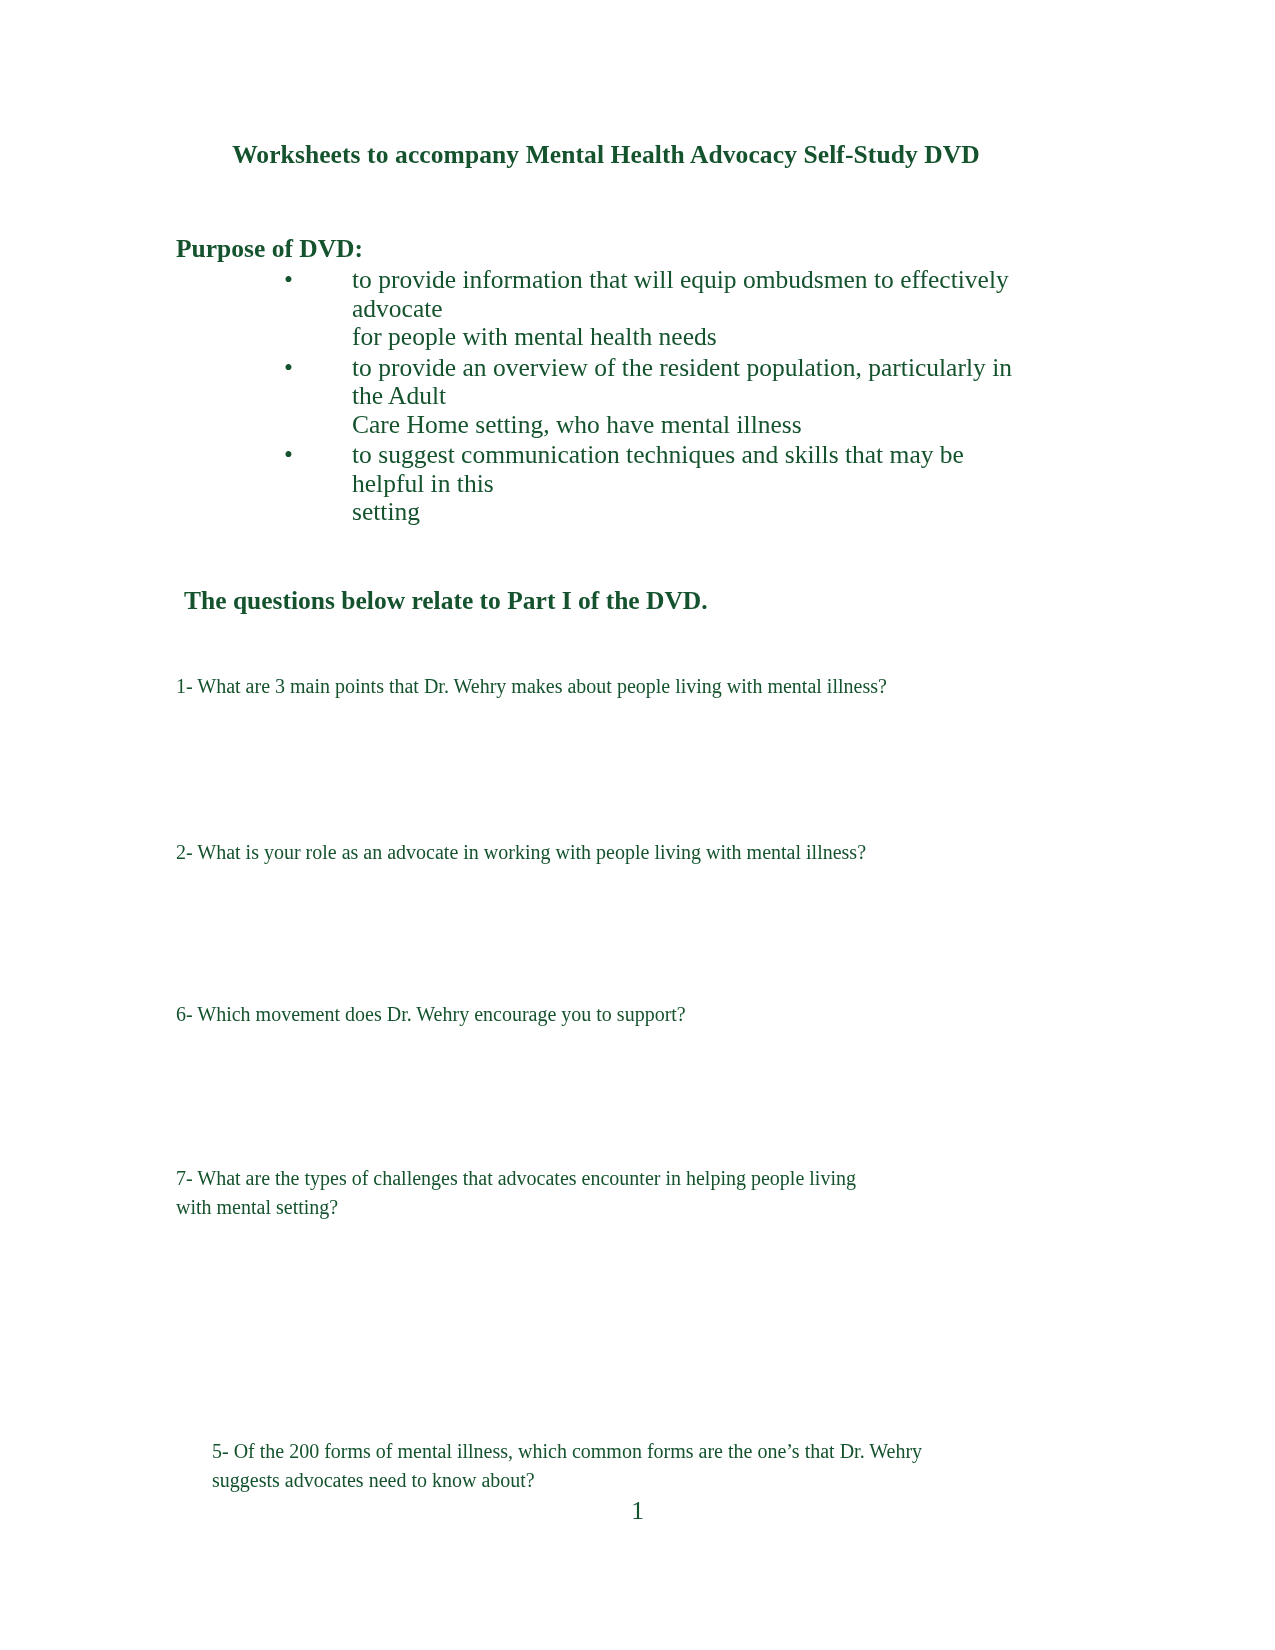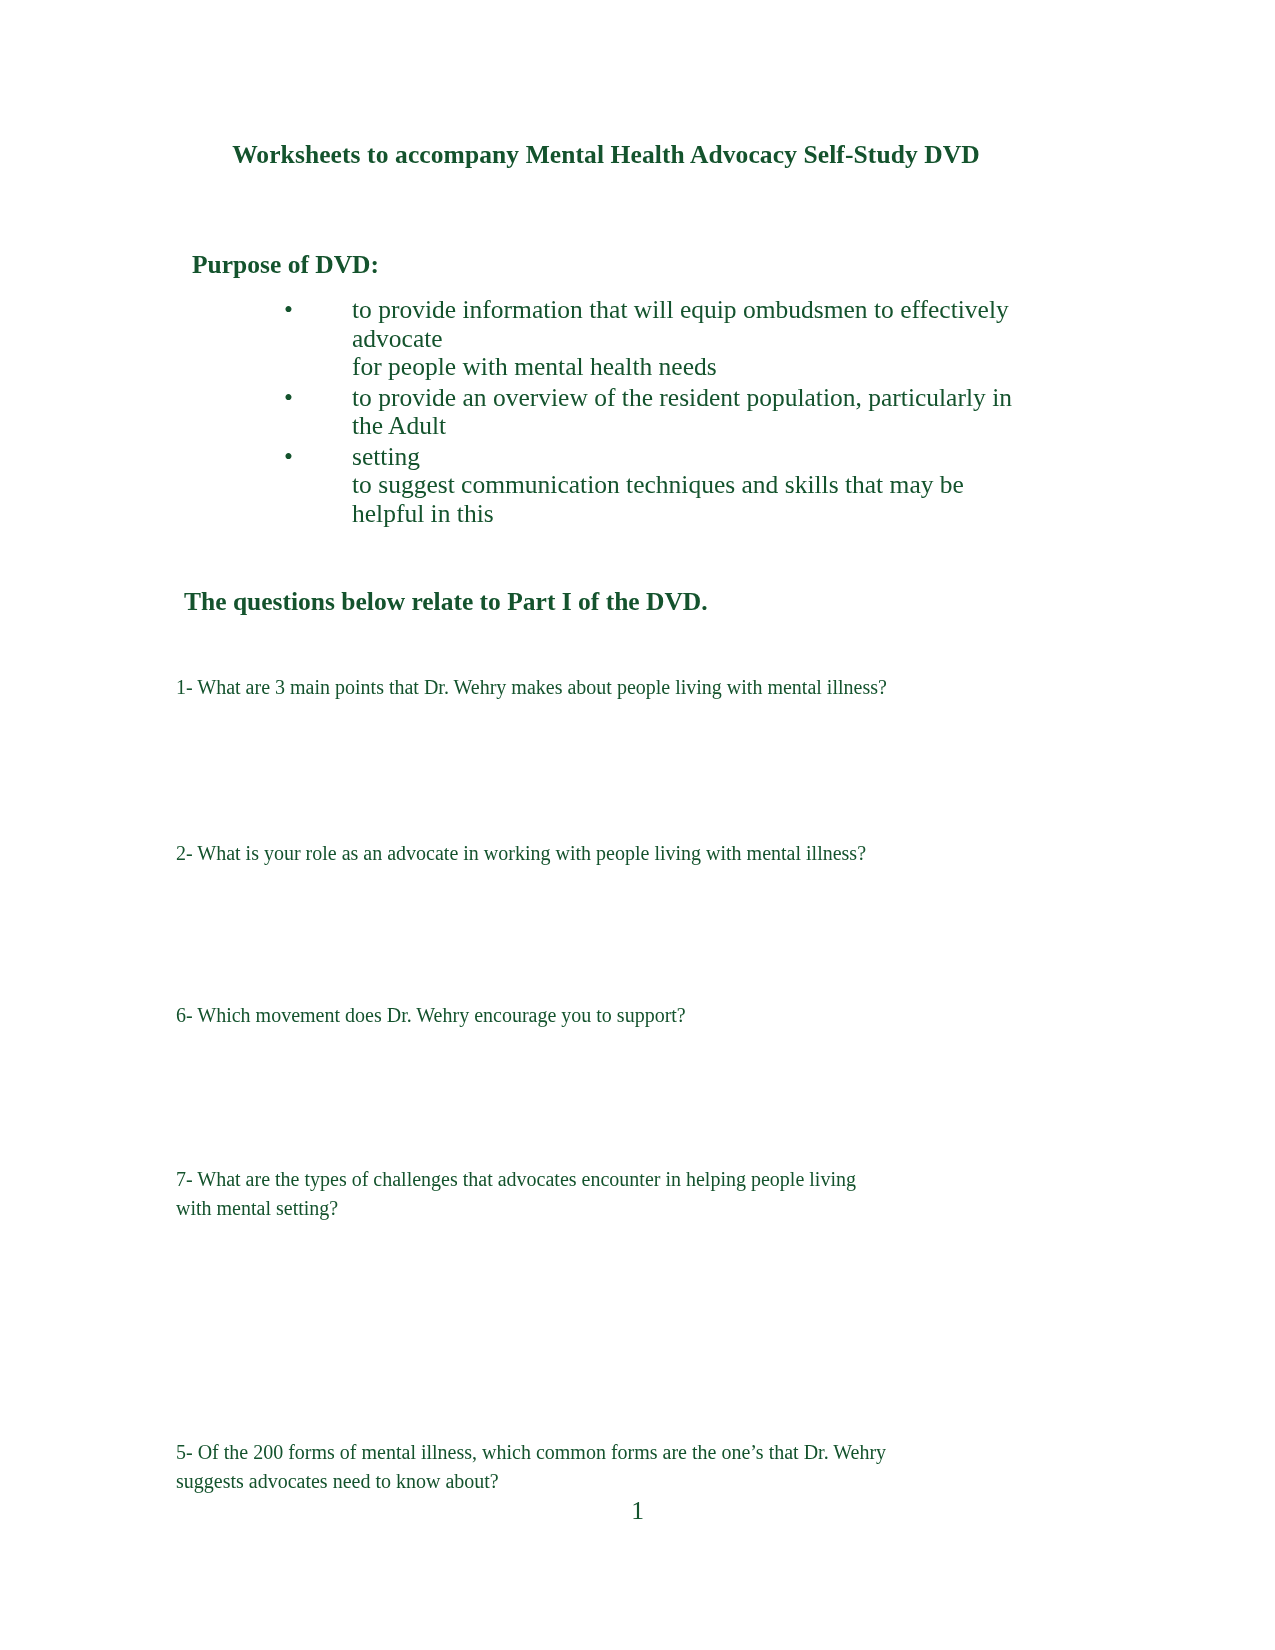--- a/index.html
+++ b/index.html
@@ -29,21 +29,21 @@
     font-size: 25.5px;
     line-height: 1.2;
     letter-spacing: 0.1px;
     margin: 0;
     padding-top: 140px;
   }
   .section-heading {
     font-weight: bold;
     font-size: 25.5px;
     line-height: 1.25;
-    margin: 16px;
+    margin: 0;
     padding-top: 62px;
   }
   .bullet-list {
     list-style: none;
     margin: 0;
     padding: 0;
   }
   .bullet-item {
     position: relative;
     padding-left: 144px;
@@ -74,21 +74,21 @@
     line-height: 29px;
     margin: 0;
   }
   .q-line {
     display: block;
   }
   .q1 { padding-top: 47px; }
   .q2 { padding-top: 137px; }
   .q3 { padding-top: 133px; }
   .q4 { padding-top: 135px; }
-  .q5 { padding-top: 215px; }
+  .q5 { padding-top: 215px; margin-left: 36px; }
   .page-number {
     position: absolute;
     left: 0;
     right: 0;
     top: 1498px;
     text-align: center;
     font-size: 25.5px;
     line-height: 1;
   }
 </style>
@@ -104,25 +104,26 @@
 
     <ul class="bullet-list">
       <li class="bullet-item">
         <span class="dot">•</span>
         <span class="bullet-text">to provide information that will equip ombudsmen to effectively advocate</span>
         <span class="bullet-text">for people with mental health needs</span>
       </li>
       <li class="bullet-item">
         <span class="dot">•</span>
         <span class="bullet-text">to provide an overview of the resident population, particularly in the Adult</span>
+        <span class="bullet-text">Care Home setting, who have mental illness</span>
       </li>
       <li class="bullet-item">
         <span class="dot">•</span>
+        <span class="bullet-text">to suggest communication techniques and skills that may be helpful in this</span>
         <span class="bullet-text">setting</span>
-        <span class="bullet-text">to suggest communication techniques and skills that may be helpful in this</span>
       </li>
     </ul>
 
     <h2 class="questions-heading">The questions below relate to Part I of the DVD.</h2>
 
     <p class="question q1">
       <span class="q-line">1- What are 3 main points that Dr. Wehry makes about people living with mental illness?</span>
     </p>
 
     <p class="question q2">

